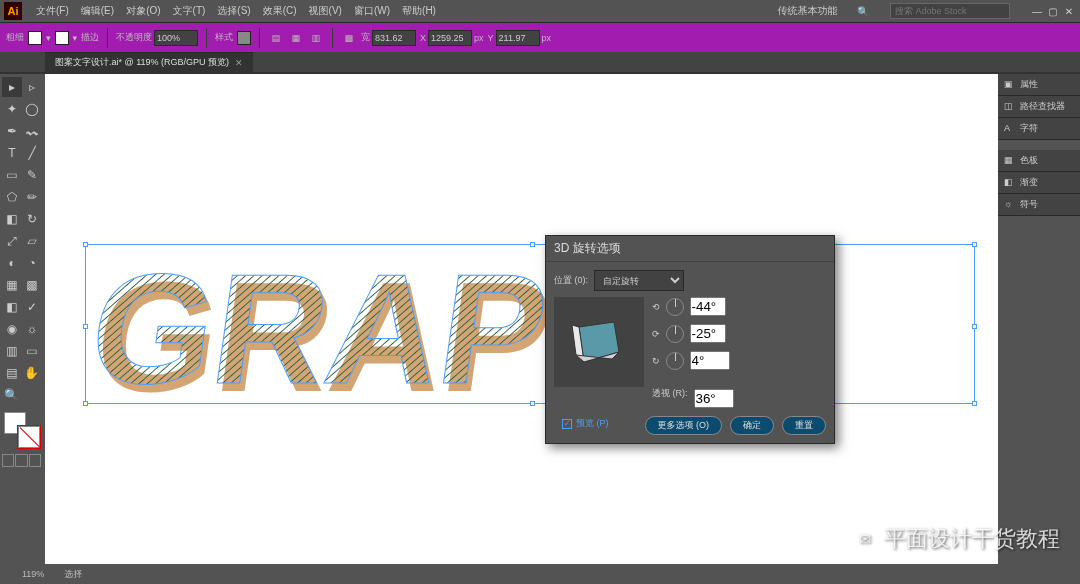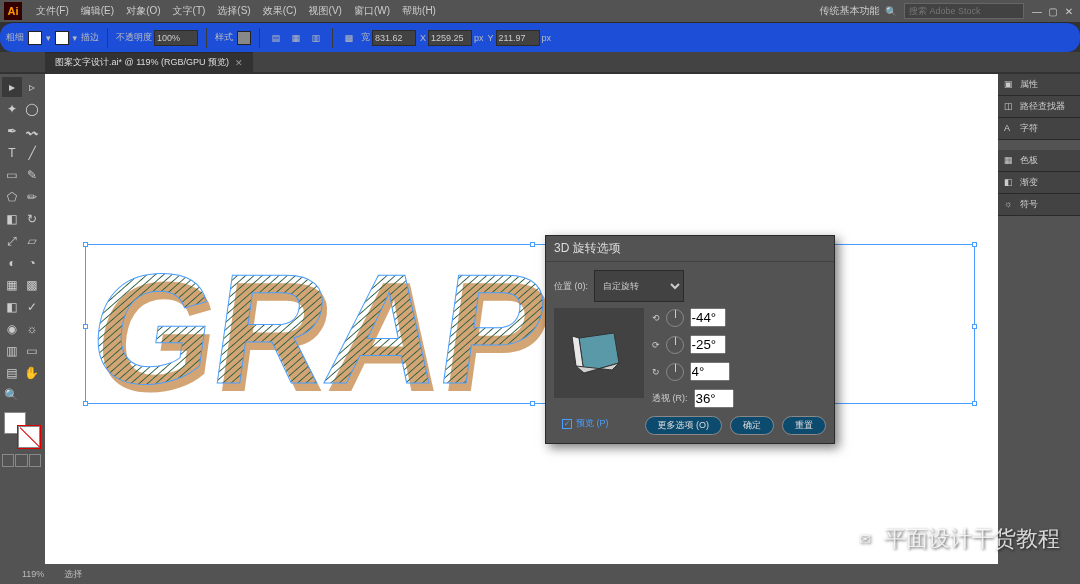--- a/index.html
+++ b/index.html
@@ -1,26 +1,26 @@
 <!DOCTYPE html>
 <html><head>
 <meta charset="utf-8">
 <style>
 * { margin: 0; padding: 0; box-sizing: border-box; font-family: "Microsoft YaHei", sans-serif; }
 body { background: #323232; width: 1080px; height: 584px; overflow: hidden; position: relative; }
 
 .menubar { background: #535353; height: 22px; display: flex; align-items: center; padding: 0 4px; font-size: 10px; color: #ccc; }
 .menubar .logo { width: 18px; height: 18px; background: #330000; display: flex; align-items: center; justify-content: center; color: #ff9a00; font-weight: bold; font-size: 11px; margin-right: 8px; }
 .menubar .item { padding: 0 6px; cursor: default; }
-.menubar .right { margin-left: auto; display: flex; align-items: center; gap: 6px; }
+.menubar .right { margin-left: auto; display: flex; align-items: center; gap: 20px; }
 .menubar input { background: #424242; border: 1px solid #666; color: #999; font-size: 9px; height: 16px; width: 120px; padding: 0 4px; }
 .winctl { display: flex; gap: 2px; }
 .winctl span { width: 14px; height: 14px; display: flex; align-items: center; justify-content: center; color: #ccc; font-size: 10px; }
 
-.controlbar { background: #1d4ed8; height: 30px; border-top: 1px solid #2a2a2a; display: flex; align-items: center; padding: 0 6px; font-size: 9px; color: #bbb; gap: 4px; border-radius: 13px; }
+.controlbar { background: #a21caf; height: 30px; border-top: 1px solid #2a2a2a; display: flex; align-items: center; padding: 0 6px; font-size: 9px; color: #bbb; gap: 4px; }
 .controlbar .sep { width: 1px; height: 20px; background: #3a3a3a; margin: 0 4px; }
 .controlbar .field { display: flex; align-items: center; gap: 2px; }
 .controlbar .field input { background: #424242; border: 1px solid #2a2a2a; color: #ccc; font-size: 9px; width: 44px; height: 16px; padding: 0 2px; }
 .controlbar .icon { width: 16px; height: 16px; display: flex; align-items: center; justify-content: center; }
 .swatch { width: 14px; height: 14px; border: 1px solid #222; }
 
 .tabbar { background: #434343; height: 20px; display: flex; align-items: flex-end; padding-left: 45px; }
 .doctab { background: #323232; color: #ddd; font-size: 9px; padding: 3px 10px; border-top: 1px solid #2a2a2a; display: flex; align-items: center; gap: 6px; }
 .doctab .x { font-size: 9px; color: #999; }
 
@@ -39,21 +39,21 @@
 .canvas-area { flex: 1; background: #fff; position: relative; overflow: hidden; }
 
 .right-panels { width: 82px; background: #535353; display: flex; flex-direction: column; }
 .panel-tab { background: #434343; color: #ccc; font-size: 9px; padding: 4px 6px; display: flex; align-items: center; gap: 4px; border-bottom: 1px solid #2a2a2a; }
 .panel-tab .ico { width: 12px; height: 12px; }
 
 .dialog { position: absolute; top: 235px; left: 545px; width: 290px; background: #535353; border: 1px solid #2a2a2a; box-shadow: 4px 4px 10px rgba(0,0,0,0.5); }
 .dialog-title { background: #535353; color: #ddd; font-size: 12px; padding: 4px 8px; border-bottom: 1px solid #424242; }
 .dialog-body { padding: 8px; }
 .dlg-row { display: flex; align-items: center; font-size: 9px; color: #ccc; margin-bottom: 6px; gap: 6px; }
-.dlg-row select, .dlg-row input { background: #424242; border: 1px solid #2a2a2a; color: #ccc; font-size: 9px; height: 32px; padding: 0 4px; }
+.dlg-row select, .dlg-row input { background: #424242; border: 1px solid #2a2a2a; color: #ccc; font-size: 9px; height: 21px; padding: 0 4px; }
 .cube-preview { width: 90px; height: 90px; background: #424242; display: flex; align-items: center; justify-content: center; margin-right: 8px; }
 .rotation-controls { display: flex; flex-direction: column; gap: 8px; }
 .rot-row { display: flex; align-items: center; gap: 6px; font-size: 9px; color: #ccc; }
 .dial { width: 18px; height: 18px; border: 1px solid #888; border-radius: 50%; position: relative; }
 .dial::after { content: ""; position: absolute; width: 1px; height: 8px; background: #ccc; top: 0; left: 8px; transform-origin: bottom center; }
 .dlg-btn { background: #0c4a6e; border: 1px solid #888; border-radius: 10px; color: #ddd; font-size: 9px; padding: 2px 12px; }
 .preview-check { display: flex; align-items: center; gap: 4px; font-size: 9px; color: #4a9eff; padding: 0 8px 4px; }
 .preview-check .chk { width: 10px; height: 10px; border: 1px solid #4a9eff; display: flex; align-items: center; justify-content: center; font-size: 8px; }
 
 .statusbar { position: absolute; bottom: 0; left: 0; right: 0; height: 20px; background: #535353; display: flex; align-items: center; font-size: 9px; color: #bbb; padding: 0 22px; gap: 20px; }
@@ -256,21 +256,21 @@
             <div class="dial"></div>
             <input style="width: 36px;" value="-25°">
           </div>
         <div class="rot-row">
             <span>↻</span>
             <div class="dial"></div>
             <input style="width: 40px;" value="4°">
           </div>
         <div class="rot-row">
             <span>透视 (R):</span>
-            <input style="width: 40px;" value="36°">
+            <input style="width: 40px; margin-top: 11px;" value="36°">
           </div>
       </div>
     </div>
   </div>
   <div style="display:flex;align-items:center;justify-content:space-between;padding:0 8px 8px">
     <div class="preview-check">
       <span class="chk">✓</span>
       <span>预览 (P)</span>
     </div>
     <div style="display:flex;gap:8px">

